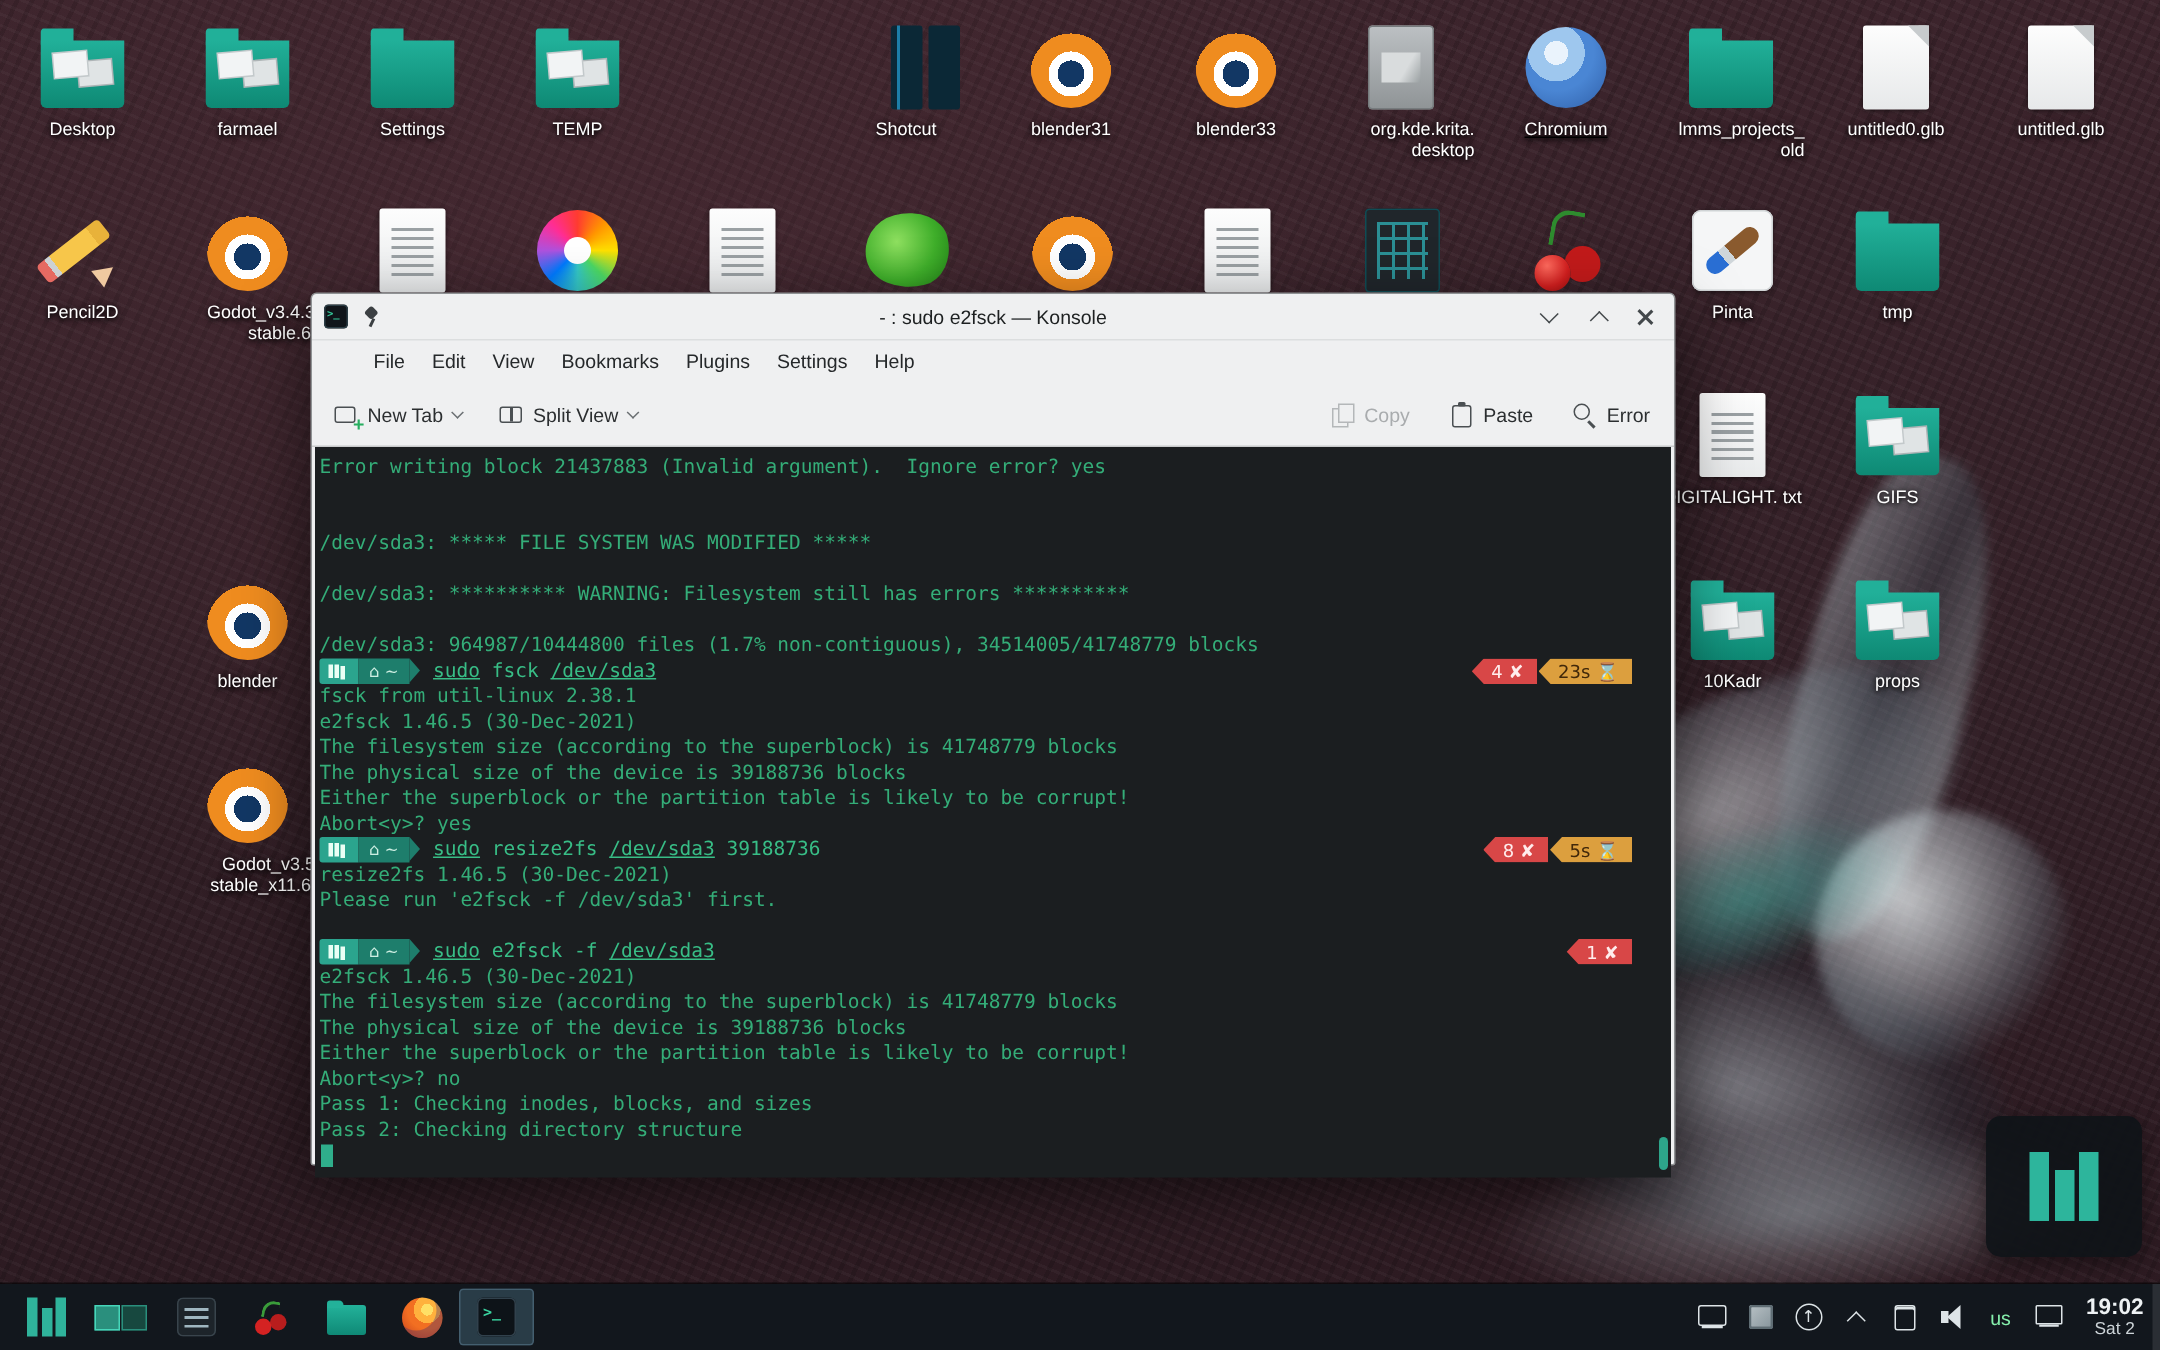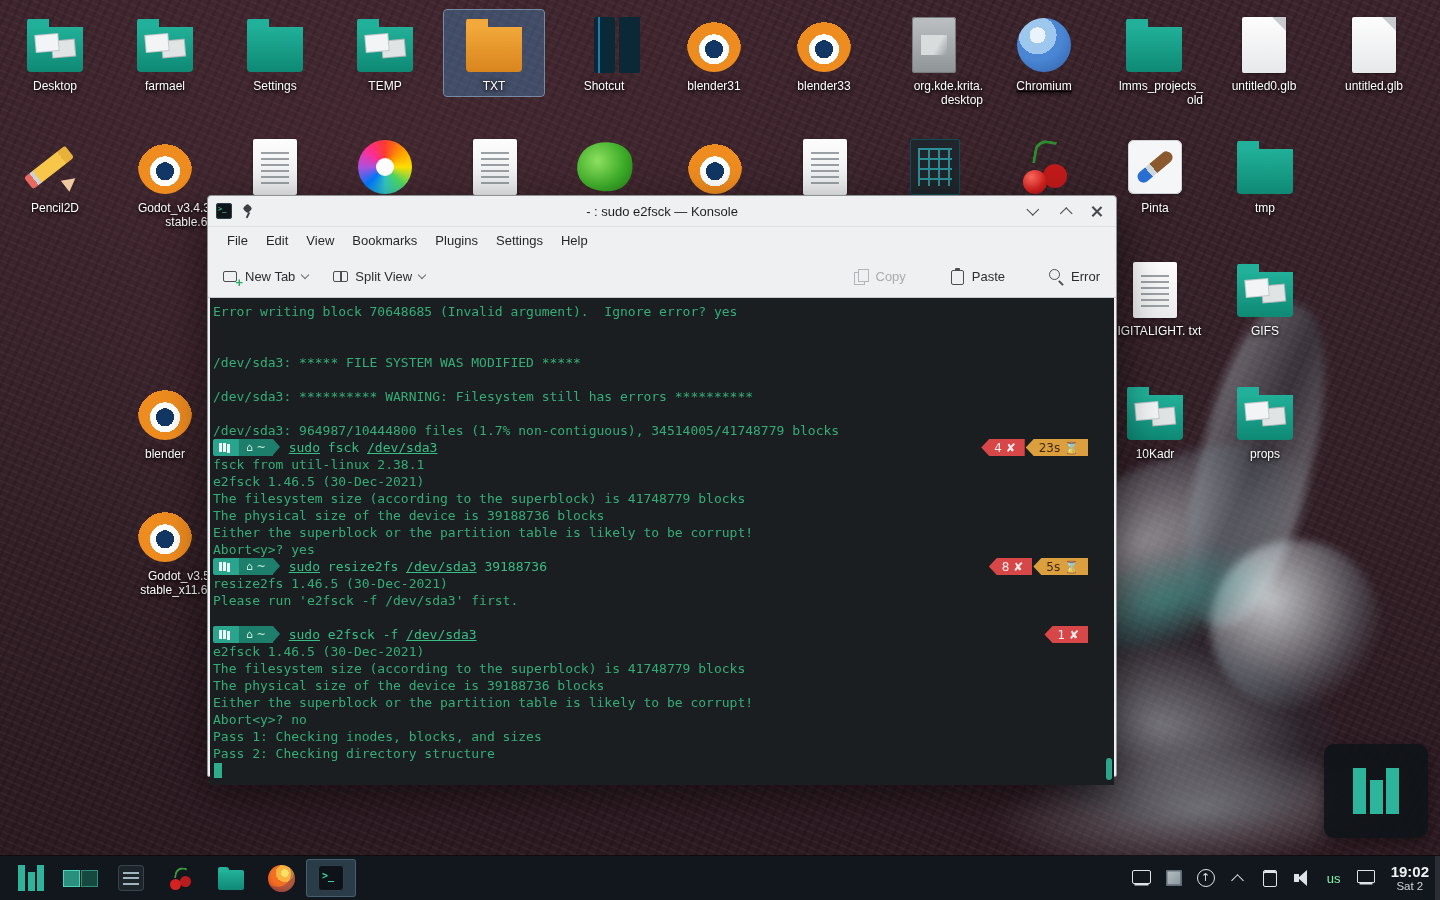--- a/index.html
+++ b/index.html
@@ -83,26 +83,26 @@
   .pin::after{content:"";position:absolute;left:5px;top:8px;width:1.6px;height:6px;background:#3c4043;transform:rotate(25deg);}
   .winbtns{margin-left:auto;display:flex;align-items:center;gap:10px;z-index:1;}
   .winbtn{width:22px;height:22px;display:flex;align-items:center;justify-content:center;}
   .chev{display:inline-block;width:8px;height:8px;border-left:1.6px solid #43484b;border-bottom:1.6px solid #43484b;}
   .chev.down{transform:rotate(-45deg) translate(1px,-2px);}
   .chev.up{transform:rotate(135deg) translate(1px,-2px);}
   .x-ic{position:relative;display:inline-block;width:12px;height:12px;}
   .x-ic::before,.x-ic::after{content:"";position:absolute;left:5px;top:0;width:1.6px;height:13px;background:#43484b;}
   .x-ic::before{transform:rotate(45deg);} .x-ic::after{transform:rotate(-45deg);}
 
-  .menubar{height:28px;display:flex;align-items:center;padding-left:10px;}
+  .menubar{height:28px;display:flex;align-items:center;padding-left:10px;margin-left:22px;}
   .menu-item{padding:0 9px;font-size:13px;color:#25282a;line-height:28px;}
 
   .toolbar{height:42px;display:flex;align-items:center;padding:0 16px 0 14px;border-bottom:1px solid #c8cacb;}
   .tbtn{display:flex;align-items:center;gap:6px;font-size:13px;color:#2b2e30;margin-right:24px;}
-  .tb-right{margin-left:auto;display:flex;align-items:center;gap:43px;}
+  .tb-right{margin-left:auto;display:flex;align-items:center;gap:26px;}
   .tb-right .tbtn{margin-right:0;}
   .tbtn.disabled{color:#a9acae;}
   .ti{display:inline-block;position:relative;width:17px;height:17px;}
   .ti-newtab::before{content:"";position:absolute;inset:3px 2px 3px 1px;border:1.5px solid #4a4f52;border-radius:2px;}
   .ti-newtab::after{content:"+";position:absolute;right:-4px;bottom:-5px;color:#27ae60;font:bold 13px "Liberation Sans",sans-serif;}
   .ti-split::before{content:"";position:absolute;inset:3px 1px;border:1.5px solid #4a4f52;border-radius:2px;}
   .ti-split::after{content:"";position:absolute;left:8px;top:4px;bottom:4px;width:1.5px;background:#4a4f52;}
   .ti-copy::before{content:"";position:absolute;left:1px;top:4px;width:9px;height:11px;border:1.5px solid #b4b7b9;background:#eff0f1;}
   .ti-copy::after{content:"";position:absolute;left:5px;top:1px;width:9px;height:11px;border:1.5px solid #b4b7b9;background:#eff0f1;}
   .ti-paste::before{content:"";position:absolute;left:2px;top:2px;width:11px;height:13px;border:1.5px solid #4a4f52;border-radius:2px;}
@@ -207,24 +207,20 @@
         <div class="ic-label">farmael</div>
       </div>
       <div class="desk-icon" style="left: 225px; top: 10px;">
         <div class="ic ic-folder"></div>
         <div class="ic-label">Settings</div>
       </div>
       <div class="desk-icon" style="left: 335px; top: 10px;">
         <div class="ic ic-folder-images"></div>
         <div class="ic-label">TEMP</div>
       </div>
-      <div class="desk-icon selected" style="left: 444px; top: 10px;">
-        <div class="ic ic-folder-orange"></div>
-        <div class="ic-label">TXT</div>
-      </div>
       <div class="desk-icon" style="left: 554px; top: 10px;">
         <div class="ic ic-shotcut"></div>
         <div class="ic-label">Shotcut</div>
       </div>
       <div class="desk-icon" style="left: 664px; top: 10px;">
         <div class="ic ic-blender"></div>
         <div class="ic-label">blender31</div>
       </div>
       <div class="desk-icon" style="left: 774px; top: 10px;">
         <div class="ic ic-blender"></div>
@@ -374,21 +370,21 @@
         </div>
         <div class="tbtn">
           <span class="ti ti-find"></span>
           <span>Error</span>
         </div>
       </div>
     </div>
 
     <div class="terminal">
       <div id="term-lines">
-          <div class="term-line">Error writing block 70648685 (Invalid argument).  Ignore error? yes</div>
+          <div class="term-line">Error writing block 21437883 (Invalid argument).  Ignore error? yes</div>
           <div class="term-line"></div>
           <div class="term-line"></div>
           <div class="term-line">/dev/sda3: ***** FILE SYSTEM WAS MODIFIED *****</div>
           <div class="term-line"></div>
           <div class="term-line">/dev/sda3: ********** WARNING: Filesystem still has errors **********</div>
           <div class="term-line"></div>
           <div class="term-line">/dev/sda3: 964987/10444800 files (1.7% non-contiguous), 34514005/41748779 blocks</div>
           <div class="term-line cmd"><span class="prompt"><span class="p-seg1"><span class="mj-mini"></span></span><span class="p-seg2">⌂ ~</span><span class="p-arrow"></span></span><span class="cmd-text"><span class="cp u">sudo</span><span class="cp"> fsck </span><span class="cp u">/dev/sda3</span></span><span class="badges"><span class="badge err">4 ✘</span><span class="badge time">23s ⌛</span></span></div>
           <div class="term-line">fsck from util-linux 2.38.1</div>
           <div class="term-line">e2fsck 1.46.5 (30-Dec-2021)</div>

